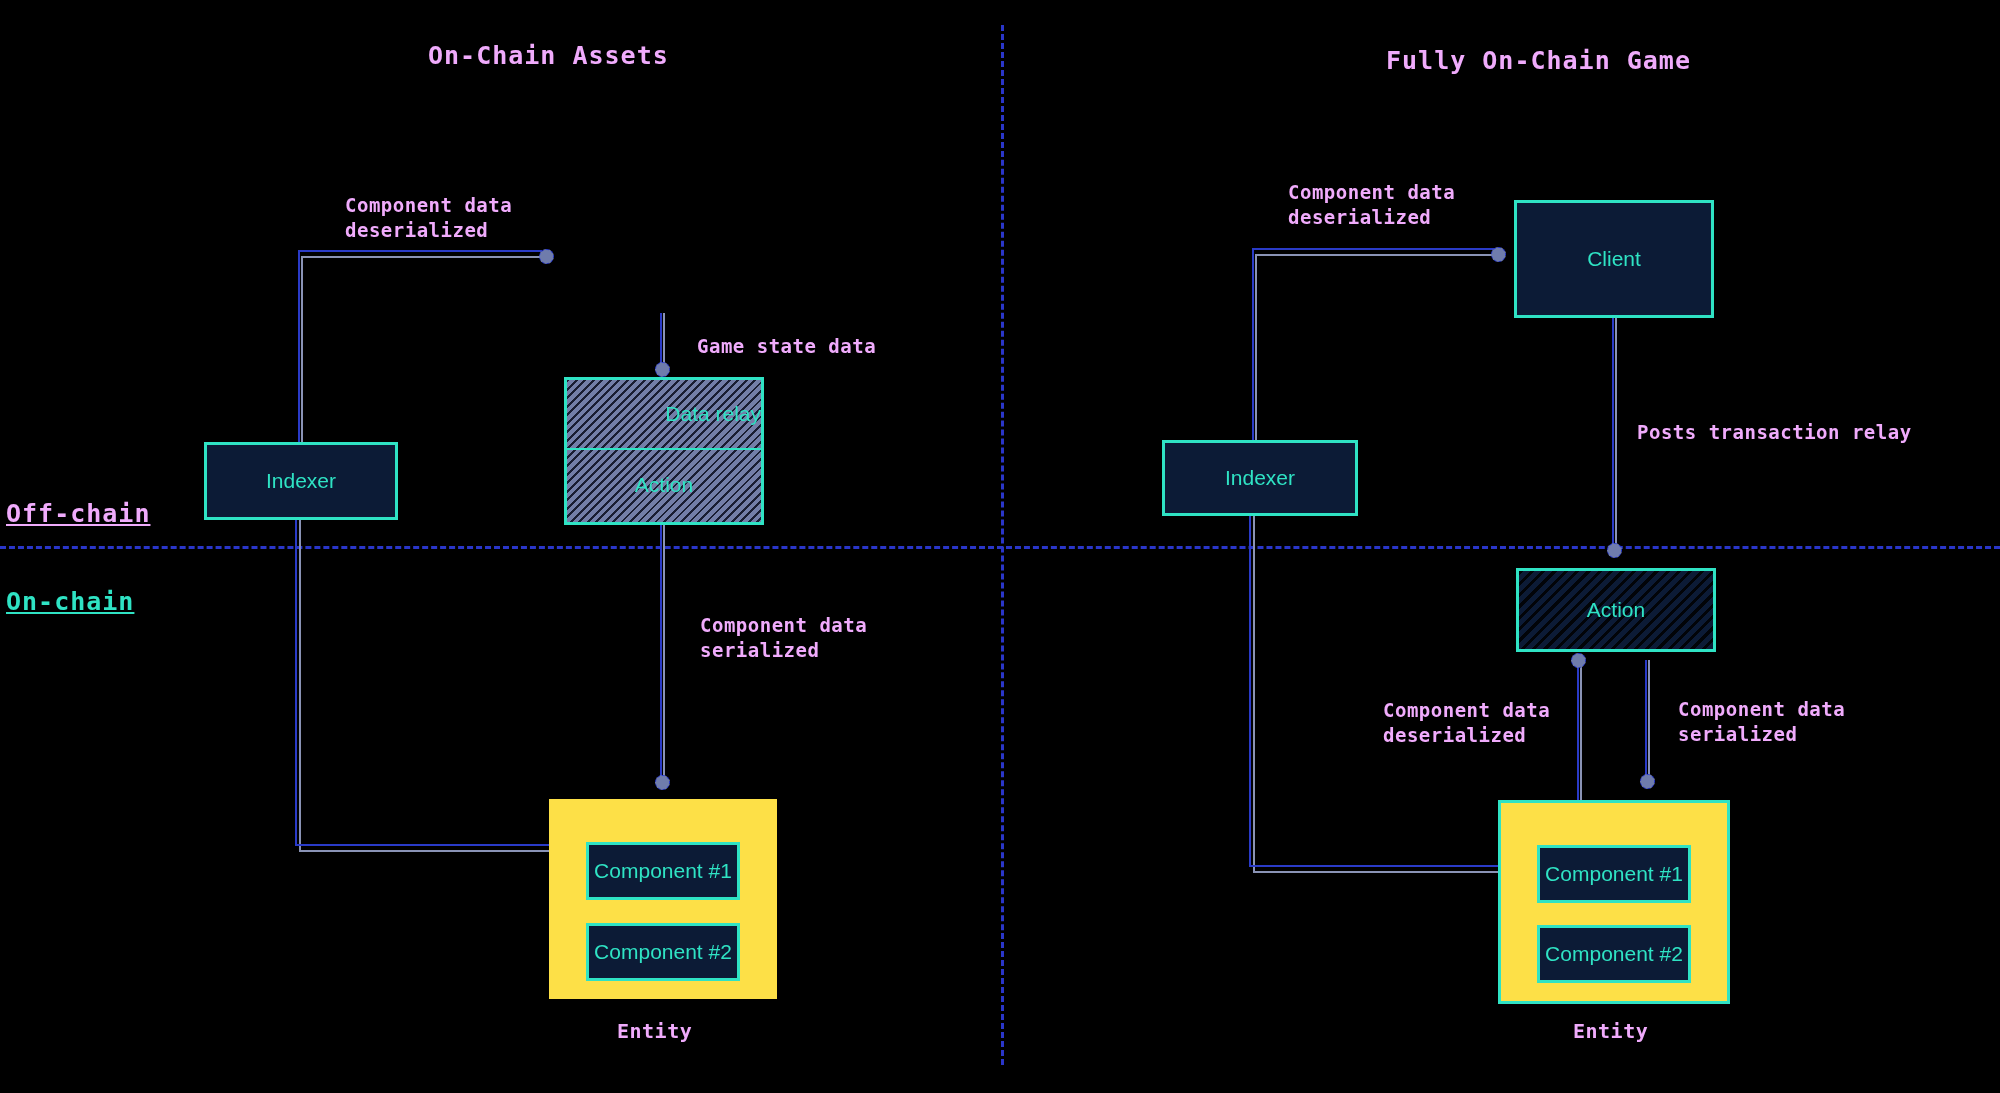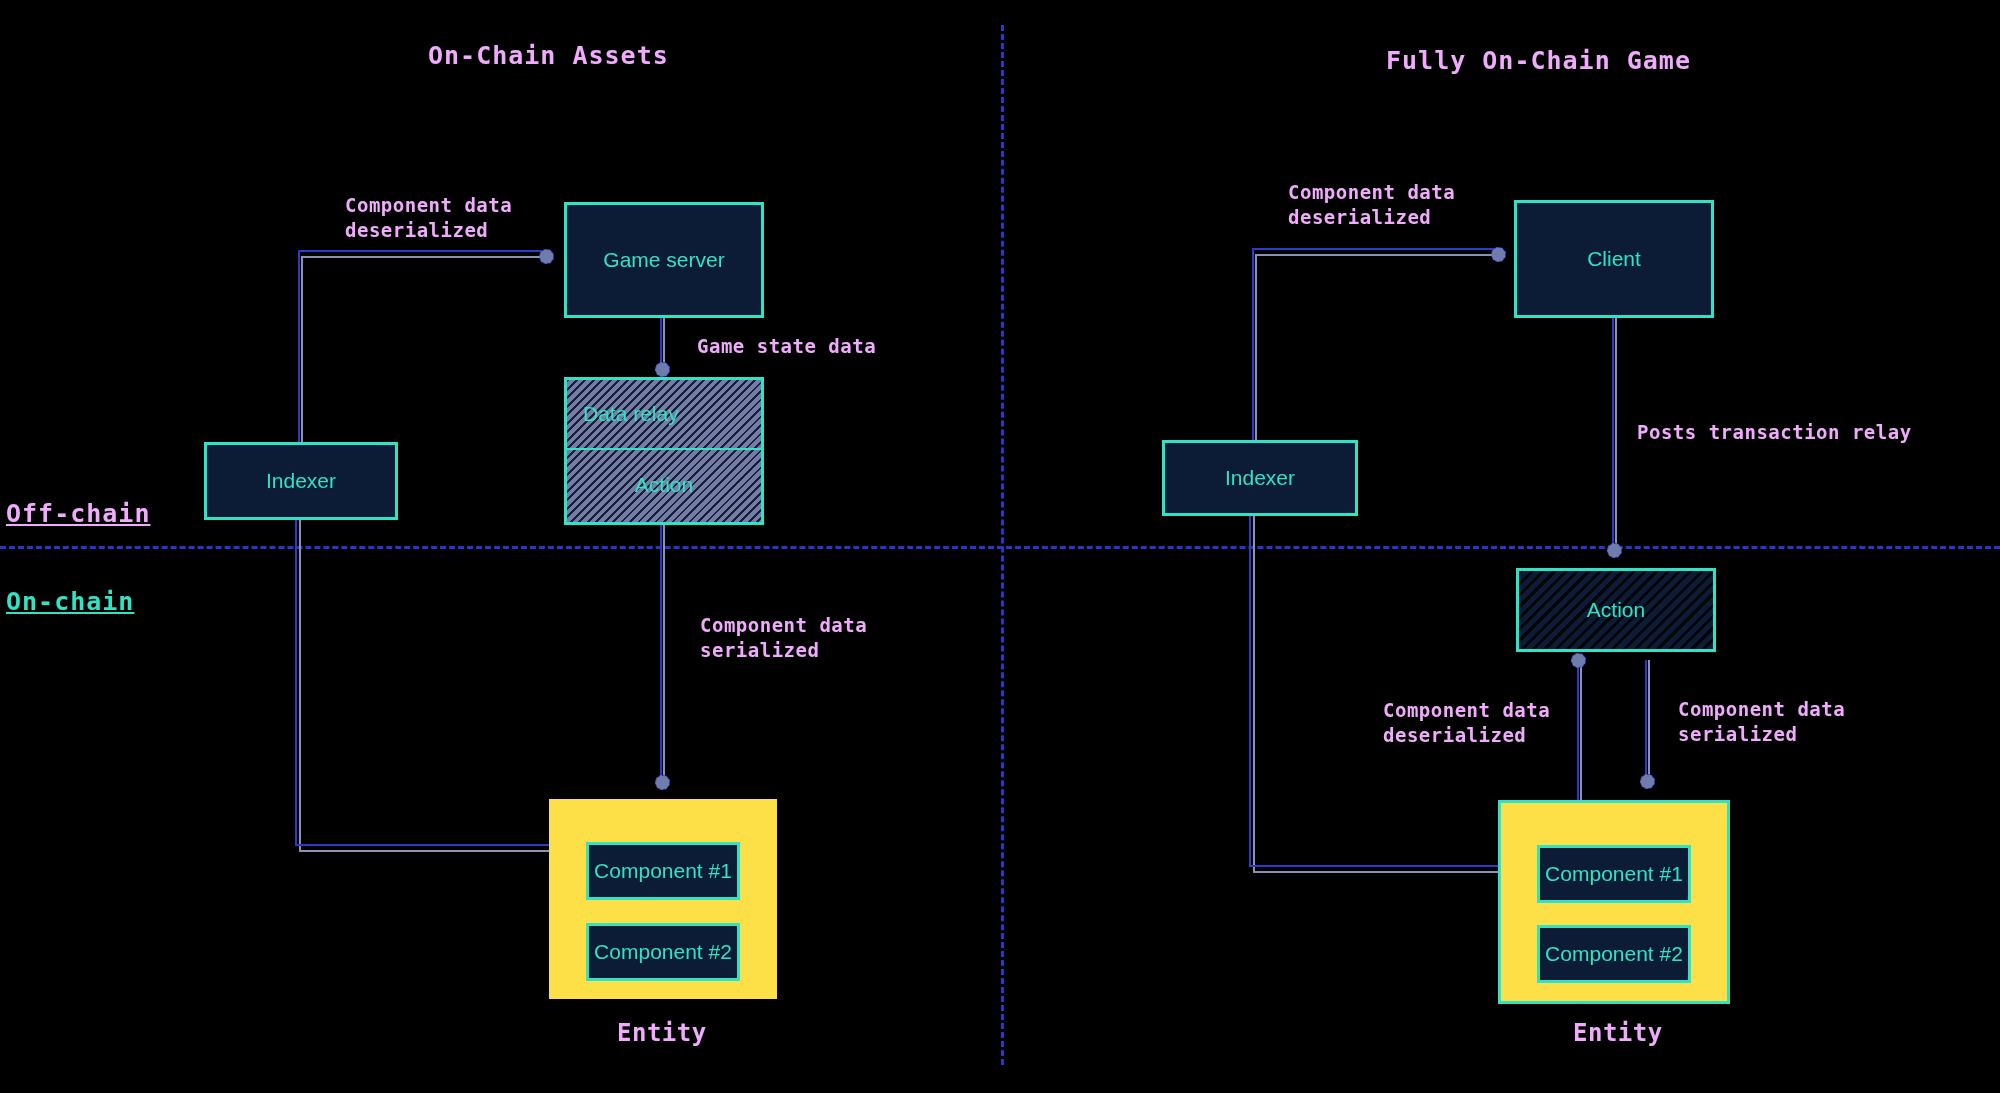--- a/index.html
+++ b/index.html
@@ -34,21 +34,21 @@
        1px  1px 0 #000, -1px  1px 0 #000,
        1px -1px 0 #000, -1px -1px 0 #000;
   }
   .title {
     font-size: 25px;
     letter-spacing: 1px;
   }
   .edgelabel { font-size: 19px; }
   .chainlabel { font-size: 25px; letter-spacing: 1px; text-decoration: underline; }
   .chainlabel.on { color: #2fe3c4; margin-top: 26px; }
-  .boxcaption { font-size: 24px; }
+  .boxcaption { font-size: 20px; }
 
   
   .node {
     position: absolute;
     box-sizing: border-box;
     border: 3px solid #2fe3c4;
     background: #0c1b36;
     color: #2fe3c4;
     font-family: "Liberation Sans", sans-serif;
     font-size: 21px;
@@ -164,30 +164,27 @@
   <div class="conn v" style="left:299px; top:518px; height:332px;"></div>
   <div class="conn-blue h" style="left:295px; top:844px; width:292px;"></div>
   <div class="conn h" style="left:299px; top:850px; width:288px;"></div>
 
   <div class="plabel edgelabel" style="left:345px; top:193px;">Component data
 deserialized</div>
   <div class="plabel edgelabel" style="left:697px; top:334px;">Game state data</div>
   <div class="plabel edgelabel" style="left:700px; top:613px;">Component data
 serialized</div>
 
-  <div class="node" style="left:564px; top:202px; width:200px; height:116px;">
-    <span class="nlabel">Game server</span>
-  </div>
 
   <div class="node" style="left:204px; top:442px; width:194px; height:78px;">
     <span class="nlabel">Indexer</span>
   </div>
 
   <div class="node hatch-light" style="left:564px; top:377px; width:200px; height:148px; display:block; padding:0;">
-    <div style="height:68px; display:flex; align-items:center; justify-content:flex-start;padding-left:16px;">
+    <div style="height:68px; display:flex; align-items:center; justify-content:flex-end;">
       <span class="nlabel">Data relay</span>
     </div>
     <div class="divline" style="top:68px;"></div>
     <div style="height:74px; display:flex; align-items:center; justify-content:center;">
       <span class="nlabel">Action</span>
     </div>
   </div>
 
   <div class="entity" style="left:549px; top:799px; width:228px; height:200px;">
     <div class="node" style="left:37px; top:43px; width:154px; height:58px;">

